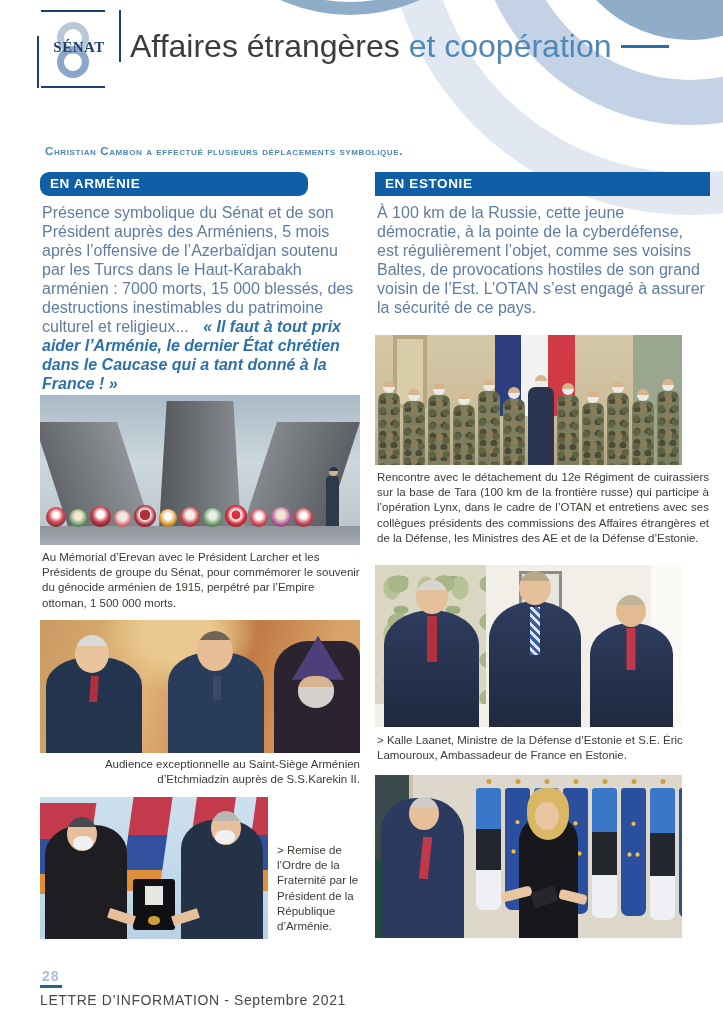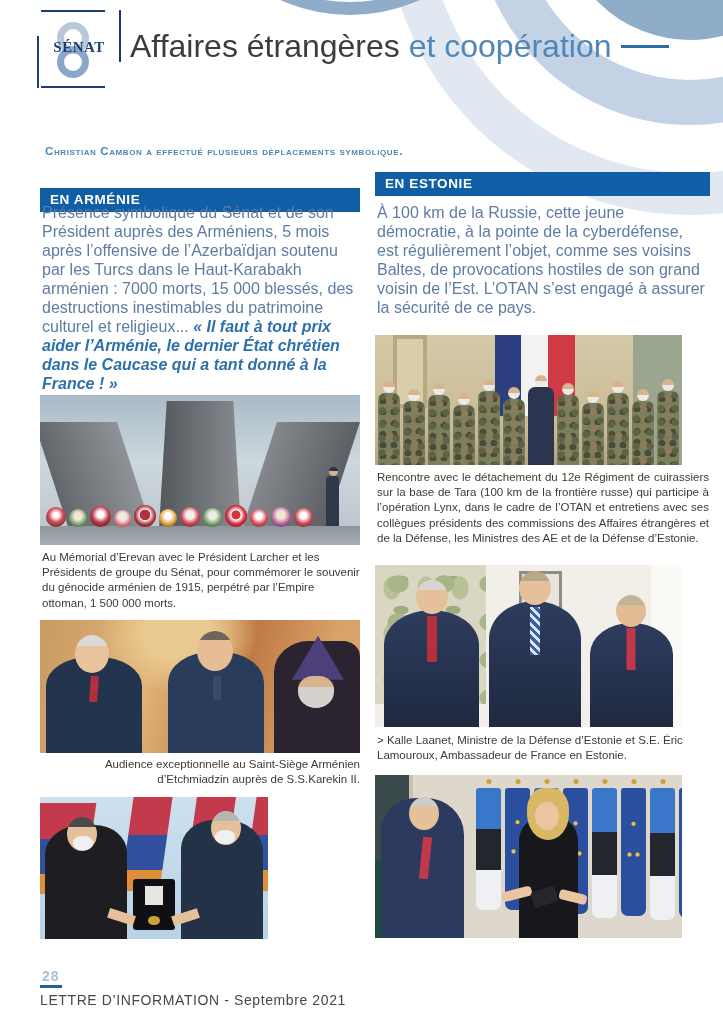--- a/index.html
+++ b/index.html
@@ -30,21 +30,21 @@
                background:#6e93c0;color:#fff;font-weight:bold;font-size:15px;
                line-height:24px;padding-left:10px;letter-spacing:1.1px;box-sizing:border-box;}
   .intro{position:absolute;left:45px;top:145px;font-size:11.5px;color:#4e87b8;
          font-variant:small-caps;letter-spacing:.6px;font-weight:bold;}
 
   
   .col-banner{position:absolute;height:24px;background:#0f5ea6;color:#fff;
               font-weight:bold;font-size:13.5px;line-height:24px;padding-left:10px;
               letter-spacing:.6px;box-sizing:border-box;}
   .body-text{position:absolute;font-size:16px;line-height:19px;color:#5f7ca3;}
-  .quote{color:#2d70ab;font-style:italic;font-weight:600;}
+  .quote{color:#2d70ab;font-style:italic;font-weight:600;margin-left:10px;}
 
   .caption{position:absolute;font-size:11.5px;line-height:1.32;color:#3d3a35;}
 
   
   .photo{position:absolute;overflow:hidden;background:#ccc;}
   .abs{position:absolute;}
 
   
   .sol{position:relative;width:22px;border-radius:7px 7px 0 0;flex:0 0 auto;
        background:
@@ -103,21 +103,21 @@
     <div class="logo-rule" style="right:0;top:0;width:2px;height:52px;"></div>
     <div class="logo-ring" style="left:20px;top:12px;width:32px;height:32px;border:7px solid #b9c8d9;"></div>
     <div class="logo-ring" style="left:20px;top:36px;width:32px;height:32px;border:7px solid #8ca6c9;"></div>
     <div class="logo-label">SÉNAT</div>
   </div>
 
   <div class="title"><span>Affaires étrangères</span><span class="blue"> et coopération</span><span class="title-dash"></span></div>
 
   <div class="intro">Christian Cambon a effectué plusieurs déplacements symbolique.</div>
 
-  <div class="col-banner" style="left:40px;top:188px;width:320px;">EN ARMÉNIE</div>
+  <div class="col-banner" style="left:40px;top:172px;width:268px;border-radius:9px;">EN ARMÉNIE</div>
 
   <div class="body-text" style="left:42px;top:203px;width:318px;"><span>Présence symbolique du Sénat et de son Président auprès des Arméniens, 5 mois après l’offensive de l’Azerbaïdjan soutenu par les Turcs dans le Haut-Karabakh arménien : 7000 morts, 15 000 blessés, des destructions inestimables du patrimoine culturel et religieux...  </span><span class="quote">« Il faut à tout prix aider l’Arménie, le dernier État chrétien dans le Caucase qui a tant donné à la France ! »</span></div>
 
   <div class="photo" style="left:40px;top:395px;width:320px;height:150px;background:linear-gradient(#a9bac6 0%,#cdd8de 45%,#b9c2c8 100%);">
     <div class="abs" style="left:4%;top:18%;width:26%;height:78%;background:linear-gradient(90deg,#63676c,#8f9397);transform:skewX(18deg);"></div>
     <div class="abs" style="right:6%;top:18%;width:26%;height:78%;background:linear-gradient(90deg,#84888c,#5c6065);transform:skewX(-18deg);"></div>
     <div class="abs" style="left:37%;top:4%;width:26%;height:92%;background:linear-gradient(90deg,#53575c,#888c90);clip-path:polygon(10% 0,90% 0,100% 100%,0 100%);"></div>
     <div class="abs" style="left:0;bottom:0;width:100%;height:13%;background:linear-gradient(#8e959b,#a7adb2);"></div>
     <div class="abs" style="left:2%;right:10%;bottom:12%;height:34%;display:flex;gap:3px;align-items:flex-end;">
       <div class="wr" style="width:20px;height:20px;background:radial-gradient(circle at 50% 40%,#fff 18%,#d94f5c 45%,#7a2e35 75%);"></div>
@@ -162,20 +162,21 @@
     <div class="abs" style="left:14.5%;bottom:63%;width:20px;height:14px;border-radius:45%;background:#eef0f2;"></div>
     <div class="abs" style="right:2%;bottom:0;width:36%;height:84%;background:#243248;border-radius:40% 45% 0 0/24% 26% 0 0;"></div>
     <div class="abs" style="right:12%;bottom:66%;width:30px;height:34px;border-radius:50%;background:linear-gradient(#b9b6b2 30%,#e6c09a 30%);"></div>
     <div class="abs" style="right:14.5%;bottom:67%;width:20px;height:14px;border-radius:45%;background:#eef0f2;"></div>
     <div class="abs" style="left:41%;bottom:6%;width:18%;height:36%;background:#101014;border-radius:3px;"></div>
     <div class="abs" style="left:46%;bottom:24%;width:8%;height:13%;background:#e8e6e2;"></div>
     <div class="abs" style="left:47.5%;bottom:10%;width:5%;height:6%;border-radius:50%;background:#c9a23c;"></div>
     <div class="abs" style="left:30%;bottom:12%;width:12%;height:7%;background:#e6c09a;transform:rotate(18deg);"></div>
     <div class="abs" style="right:30%;bottom:12%;width:12%;height:7%;background:#e6c09a;transform:rotate(-18deg);"></div>
   </div>
+  <div class="caption" style="left:277px;top:843px;width:86px;">&gt; Remise de l’Ordre de la Fraternité par le Président de la République d’Arménie.</div>
 
   <div class="col-banner" style="left:375px;top:172px;width:335px;">EN ESTONIE</div>
 
   <div class="body-text" style="left:377px;top:203px;width:330px;">À 100 km de la Russie, cette jeune démocratie, à la pointe de la cyberdéfense, est régulièrement l’objet, comme ses voisins Baltes, de provocations hostiles de son grand voisin de l’Est. L’OTAN s’est engagé à assurer la sécurité de ce pays.</div>
 
   <div class="photo" style="left:375px;top:335px;width:307px;height:130px;background:linear-gradient(#d6c9a8,#c9bb97 70%,#b3a585);">
     <div class="abs" style="right:0;top:0;width:16%;height:100%;background:#9aa68e;"></div>
     <div class="abs" style="left:6%;top:0;width:11%;height:56%;background:#d9cdaa;border:4px solid #b9a87f;box-sizing:border-box;"></div>
     <div class="abs" style="left:39%;top:0;width:26%;height:62%;background:linear-gradient(90deg,#2c3e7e 0 33%,#f2f2f0 33% 66%,#cf3a44 66%);"></div>
     <div class="abs" style="left:1%;right:1%;bottom:0;height:86%;display:flex;align-items:flex-end;gap:3px;">

